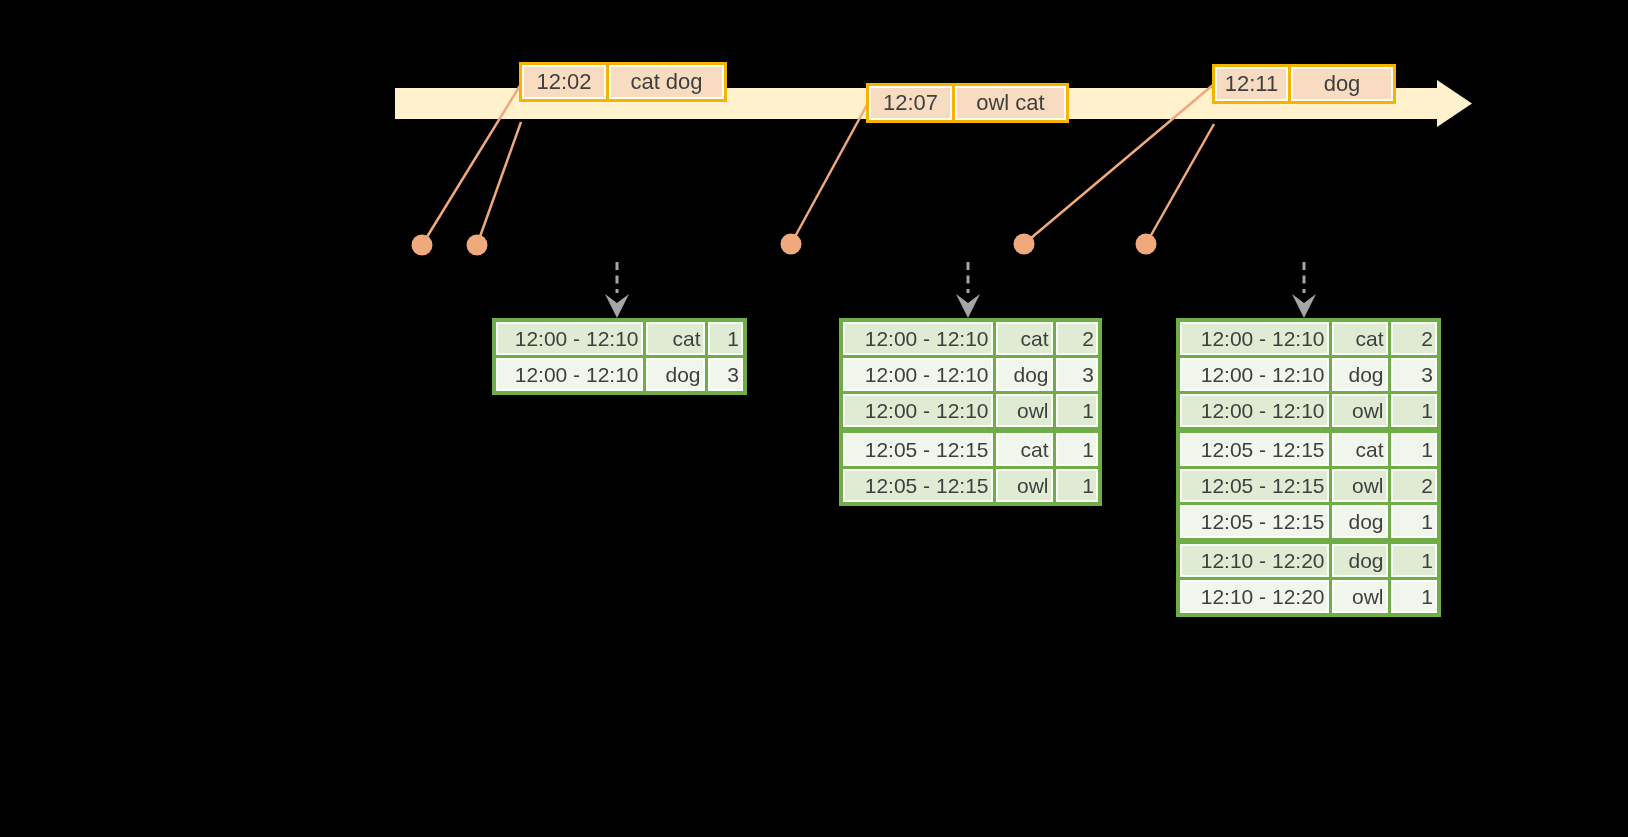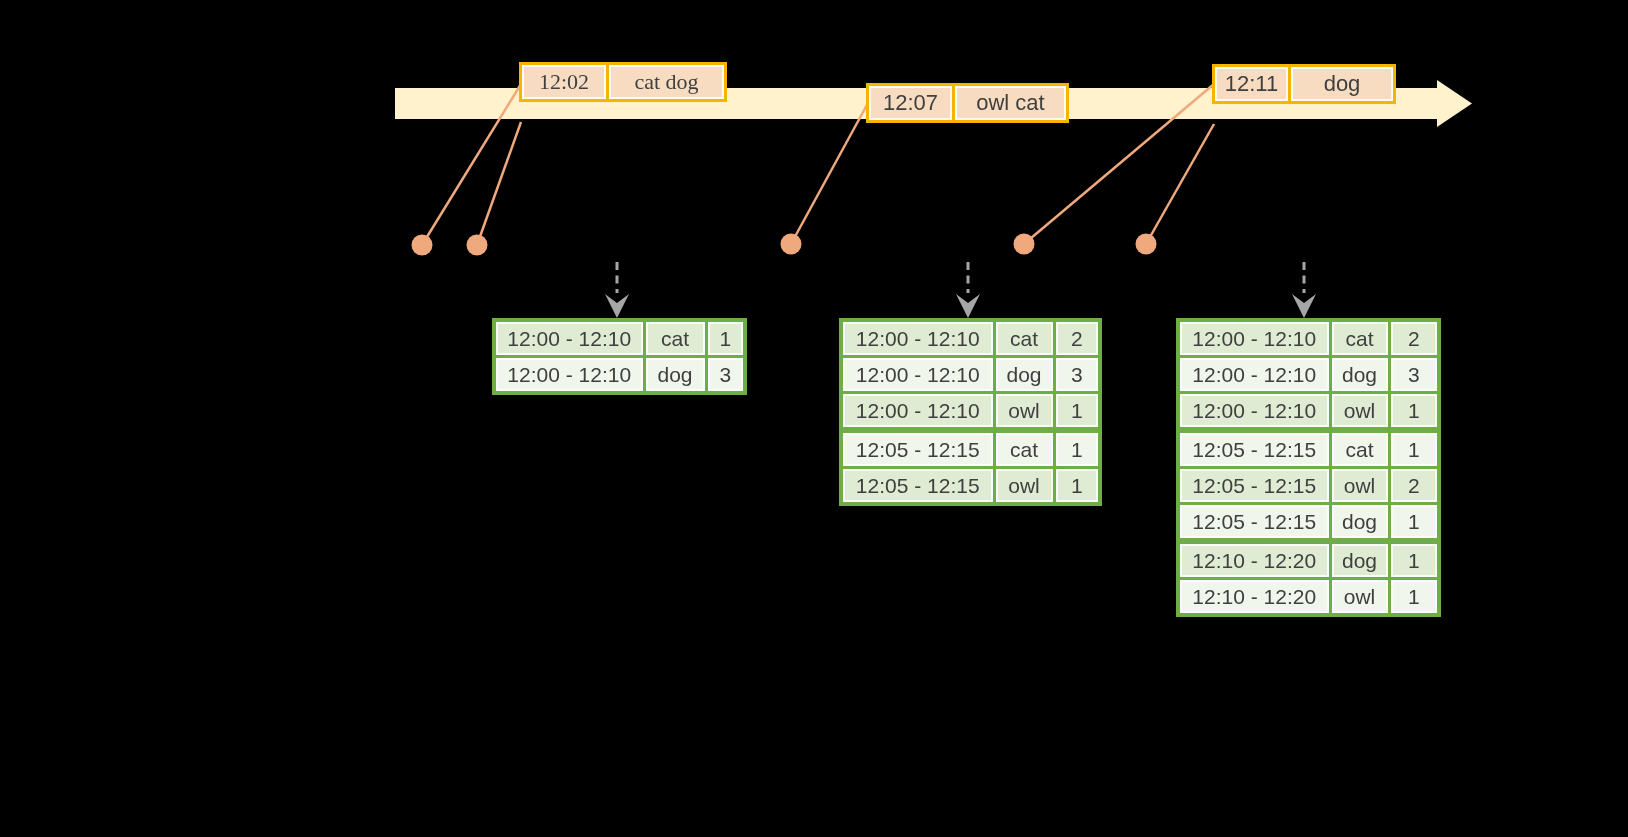--- a/index.html
+++ b/index.html
@@ -47,30 +47,30 @@
     border-collapse: collapse;
     table-layout: fixed;
     font-size: 21px;
     border: 4px solid var(--green-border);
   }
   table.gtable td {
     border: 3px solid var(--green-border);
     box-shadow: inset 0 0 0 2px rgba(255,255,255,0.8);
     height: 33px;
     padding: 0 4px;
-    text-align: center;
+    text-align: right;
     vertical-align: middle;
     white-space: nowrap;
   }
   table.gtable tr.dark td  { background: var(--green-row-dark); }
   table.gtable tr.light td { background: var(--green-row-light); }
   table.gtable tr.group-start td { border-top: 6px solid var(--green-border); }
 
   
-  #etable1 { left: 519px; top: 62px;  width: 205px; font-family: Liberation Serif, serif; }
+  #etable1 { left: 519px; top: 62px;  width: 205px; }
   #etable2 { left: 866px; top: 83px;  width: 200px; padding-left: 44px; }
   #etable3 { left: 1212px; top: 64px; width: 181px; }
   #gtable1 { left: 492px;  top: 318px; width: 251px; }
   #gtable2 { left: 839px;  top: 318px; width: 259px; }
   #gtable3 { left: 1176px; top: 318px; width: 261px; }
 </style>
 </head>
 <body>
 
 <div class="canvas">

